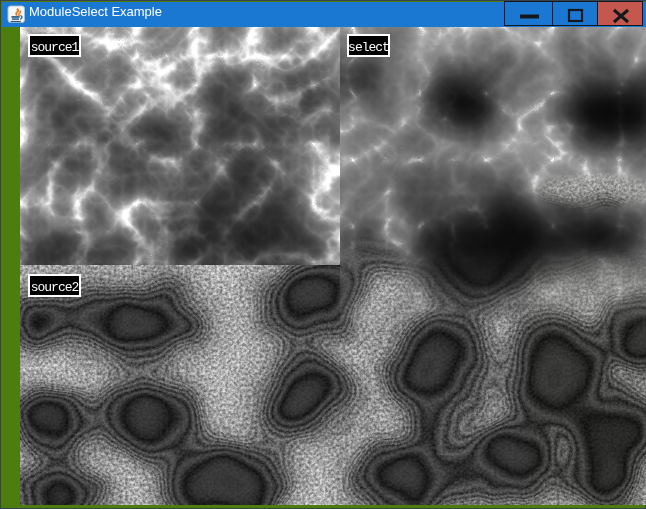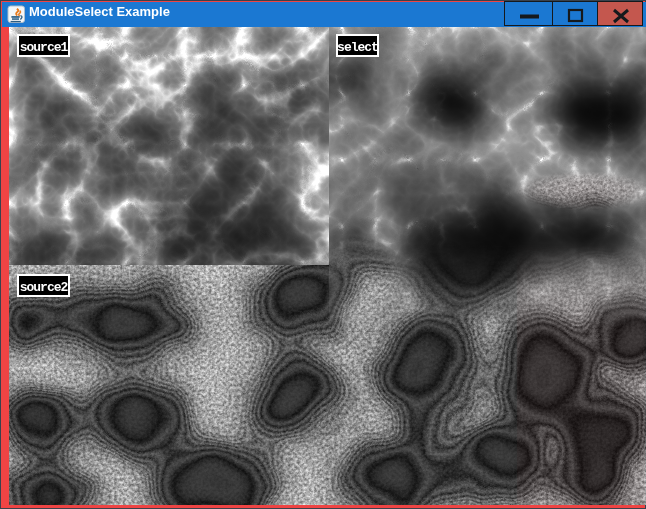--- a/index.html
+++ b/index.html
@@ -1,24 +1,24 @@
 <!DOCTYPE html>
 <html><head>
 <meta charset="utf-8">
 <style>
   html,body{margin:0;padding:0;width:646px;height:509px;overflow:hidden;background:#3a3a3a;-webkit-font-smoothing:antialiased;}
-  #win{position:absolute;left:0;top:0;width:646px;height:509px;background:#ef4444;box-sizing:border-box;border:1px solid #39424d;font-weight:bold;}
+  #win{position:absolute;left:0;top:0;width:646px;height:509px;background:#4d7c0f;box-sizing:border-box;border:1px solid #39424d;}
   #titlebar{position:absolute;left:1px;top:1px;width:644px;height:25px;background:#1b78d2;}
   #title{position:absolute;left:28px;top:3px;color:#ffffff;font-family:"Liberation Sans",sans-serif;font-size:13px;opacity:0.999;}
   .btn{position:absolute;top:0px;height:25px;box-sizing:border-box;border:1px solid #16191c;}
   #bmin{left:503px;width:49px;background:#1b78d2;}
   #bmax{left:551px;width:46px;background:#1b78d2;}
   #bclose{left:596px;width:46px;background:#c4574e;}
   .glyph{position:absolute;left:0;top:0;width:100%;height:100%;}
-  #client{position:absolute;left:8px;top:26px;width:508px;height:478px;background:#888;}
+  #client{position:absolute;left:19px;top:26px;width:508px;height:478px;background:#888;}
 </style>
 </head>
 <body>
 <div id="win">
   <div id="titlebar">
     <svg class="glyph" width="644" height="25">
       <rect x="6" y="4" width="16.5" height="16.5" rx="2.5" fill="#f4f6f7" stroke="#aebfcc" stroke-width="1"></rect>
       <path d="M14.8 6.8 q2.8 1.4 0.5 3.2 q-2.3 1.8 0 3.6" fill="none" stroke="#e87c1e" stroke-width="1.9"></path>
       <path d="M17.6 8.6 q1.8 1.4 0 2.8 q-1.8 1.4 0.2 2.8" fill="none" stroke="#e87c1e" stroke-width="1.5"></path>
       <rect x="9.4" y="14.1" width="8.2" height="1.7" fill="#2a5d83"></rect>

